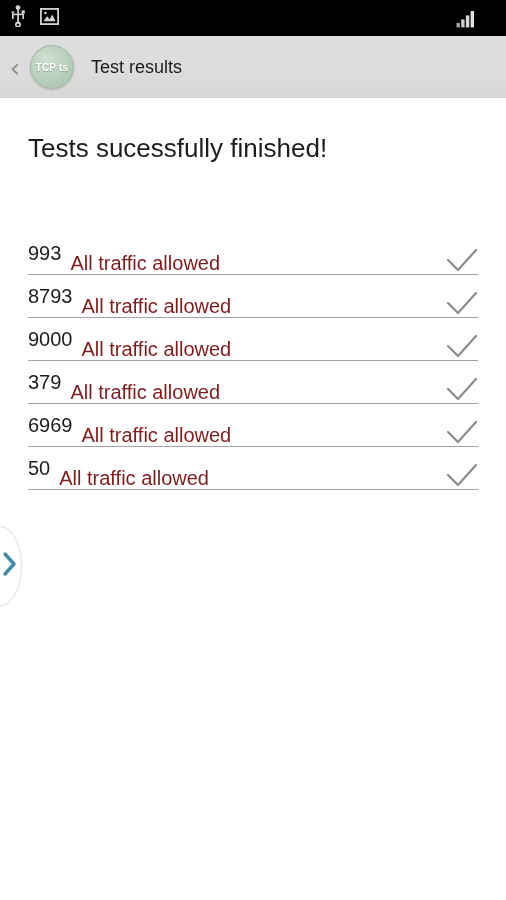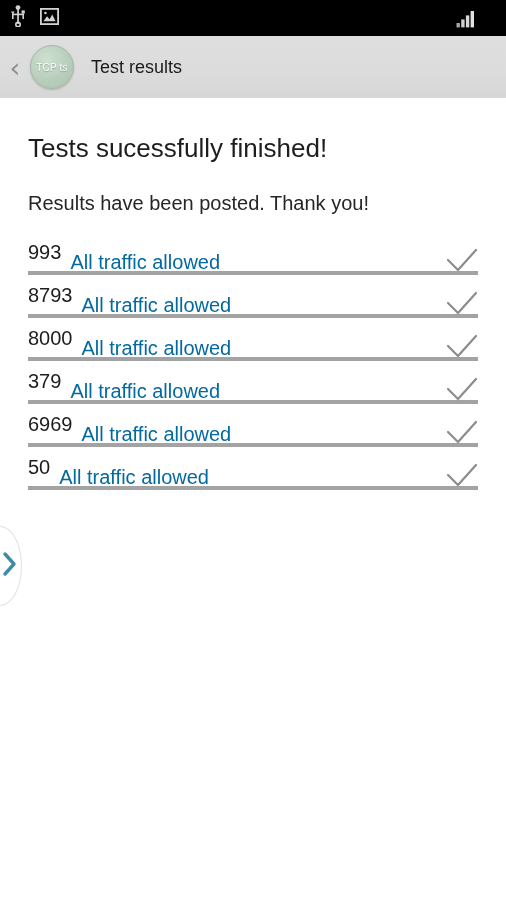--- a/index.html
+++ b/index.html
@@ -66,21 +66,21 @@
     border-radius:50%;
     margin-left:2px;
     background:radial-gradient(circle at 38% 32%, #cfe0d2 0%, #b9cfbd 52%, #a8c1ad 100%);
     border:1px solid #a2b8a6;
     display:flex; align-items:center; justify-content:center;
     box-shadow:0 1px 2px rgba(0,0,0,0.18);
   }
   .app-logo-text {
     color:#ffffff;
     font-size:10px;
-    font-weight:normal;
+    font-weight:bold;
     letter-spacing:0.2px;
     text-shadow:0 1px 1px rgba(90,110,95,0.5);
     white-space:nowrap;
   }
   .ab-title {
     margin-left:17px;
     font-size:18px;
     color:#1b1b1b;
     line-height:1;
   }
@@ -105,29 +105,29 @@
   
   .result-list {
     position:absolute; left:0; top:134px;
     width:506px;
   }
   .result-row {
     position:relative;
     height:43px;
     margin:0 28px;
     width:450px;
-    border-bottom:4px solid #a3a3a3;
+    border-bottom:1px solid #a3a3a3;
     display:flex; align-items:center;
   }
   .row-port {
     font-size:20px; color:#1d1d1d;
     line-height:1;
   }
   .row-status {
-    font-size:20px; color:#0369a1;
+    font-size:20px; color:#7f1d1d;
     margin-left:9px;
     line-height:1;
     margin-top:20px;
   }
   .row-check {
     position:absolute; right:-2px; top:14px;
     width:36px; height:30px;
   }
 
   
@@ -219,21 +219,20 @@
     <div class="app-logo">
       <span class="app-logo-text">TCP ts</span>
     </div>
     <div class="ab-title">Test results</div>
   </div>
   <div class="action-bar-shadow"></div>
 
   <div class="content">
 
     <div class="headline">Tests sucessfully finished!</div>
-    <div class="subline">Results have been posted. Thank you!</div>
 
     <div class="result-list">
 
       <div class="result-row">
         <span class="row-port">993</span>
         <span class="row-status">All traffic allowed</span>
         <span class="row-check">
           <svg width="36" height="30" viewBox="0 0 36 30">
               <path d="M4 14 L14 24 L32 4" fill="none" stroke="#8c8c8c" stroke-width="2.2" stroke-linecap="round" stroke-linejoin="round"></path>
             </svg>
@@ -244,21 +243,21 @@
         <span class="row-port">8793</span>
         <span class="row-status">All traffic allowed</span>
         <span class="row-check">
           <svg width="36" height="30" viewBox="0 0 36 30">
               <path d="M4 14 L14 24 L32 4" fill="none" stroke="#8c8c8c" stroke-width="2.2" stroke-linecap="round" stroke-linejoin="round"></path>
             </svg>
         </span>
       </div>
 
       <div class="result-row">
-        <span class="row-port">8000</span>
+        <span class="row-port">9000</span>
         <span class="row-status">All traffic allowed</span>
         <span class="row-check">
           <svg width="36" height="30" viewBox="0 0 36 30">
               <path d="M4 14 L14 24 L32 4" fill="none" stroke="#8c8c8c" stroke-width="2.2" stroke-linecap="round" stroke-linejoin="round"></path>
             </svg>
         </span>
       </div>
 
       <div class="result-row">
         <span class="row-port">379</span>

